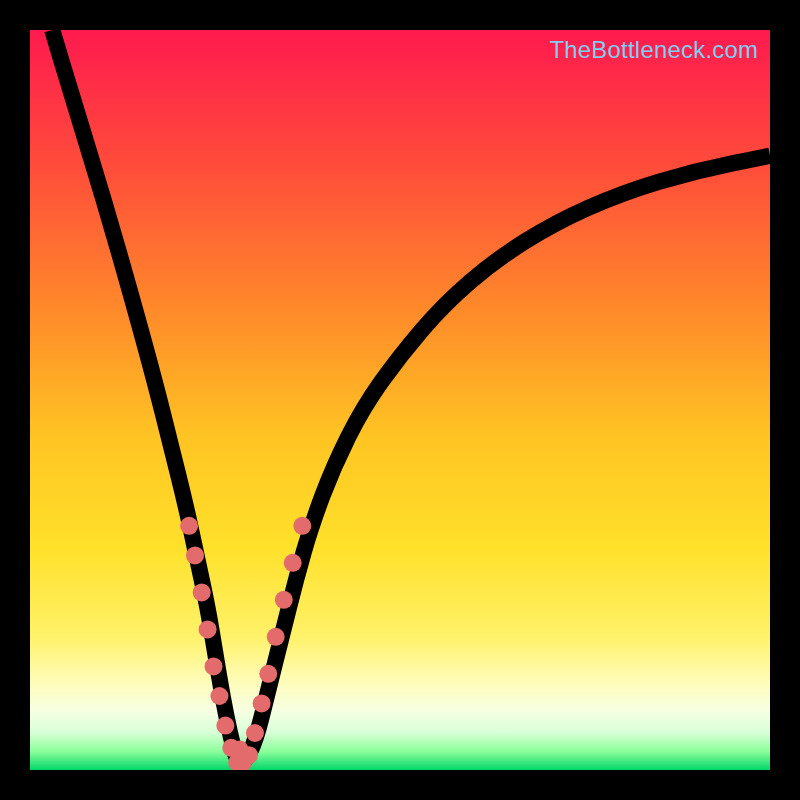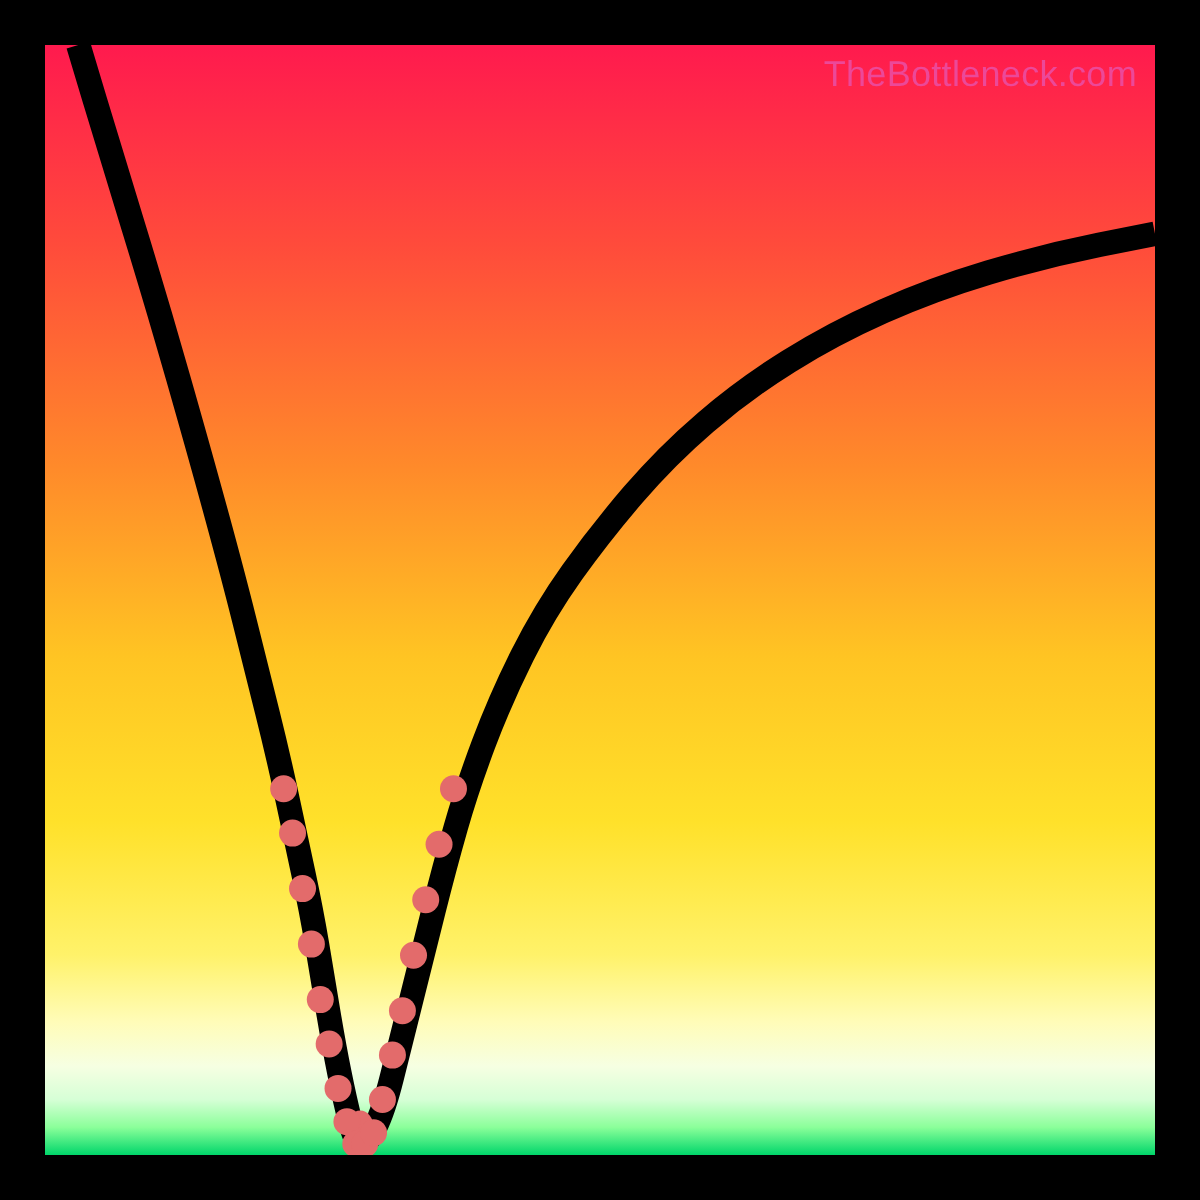--- a/index.html
+++ b/index.html
@@ -31,21 +31,21 @@
     position: absolute;
     top: 0;
     left: 0;
     width: 100%;
     height: 100%;
   }
   .watermark {
     position: absolute;
     top: 6px;
     right: 12px;
-    color: #ec4899;
+    color: #7dd3fc;
     font-size: 24px;
     font-weight: 500;
     letter-spacing: 0.2px;
     user-select: none;
   }
   svg.curve-layer {
     position: absolute;
     top: 0;
     left: 0;
     width: 100%;

